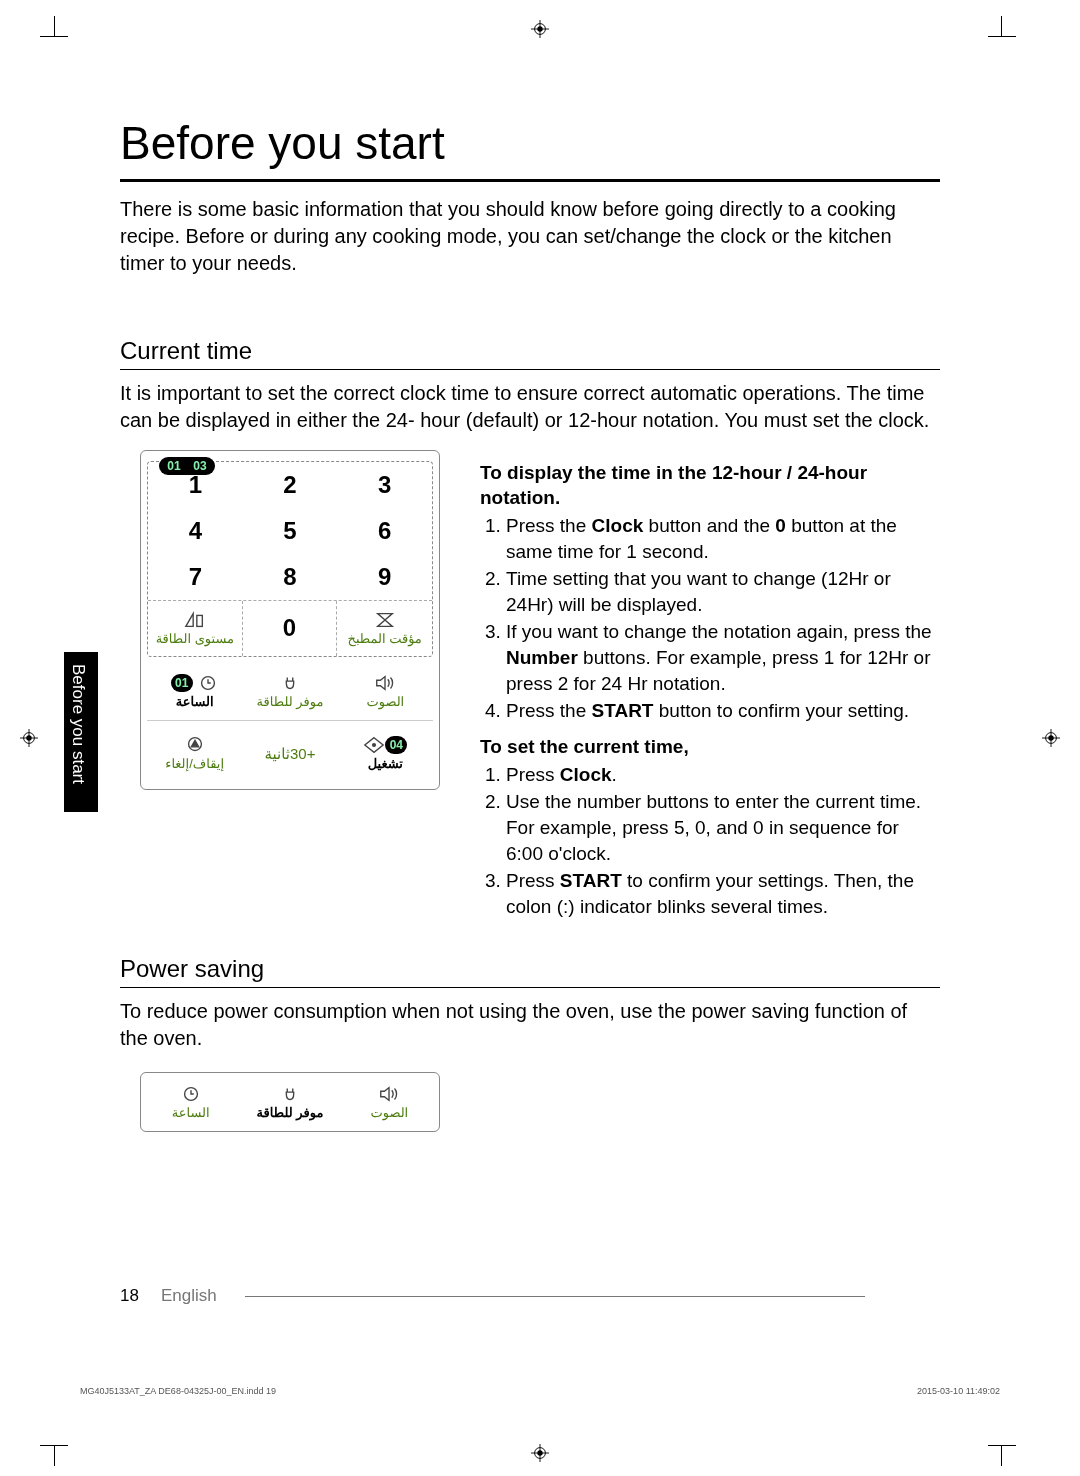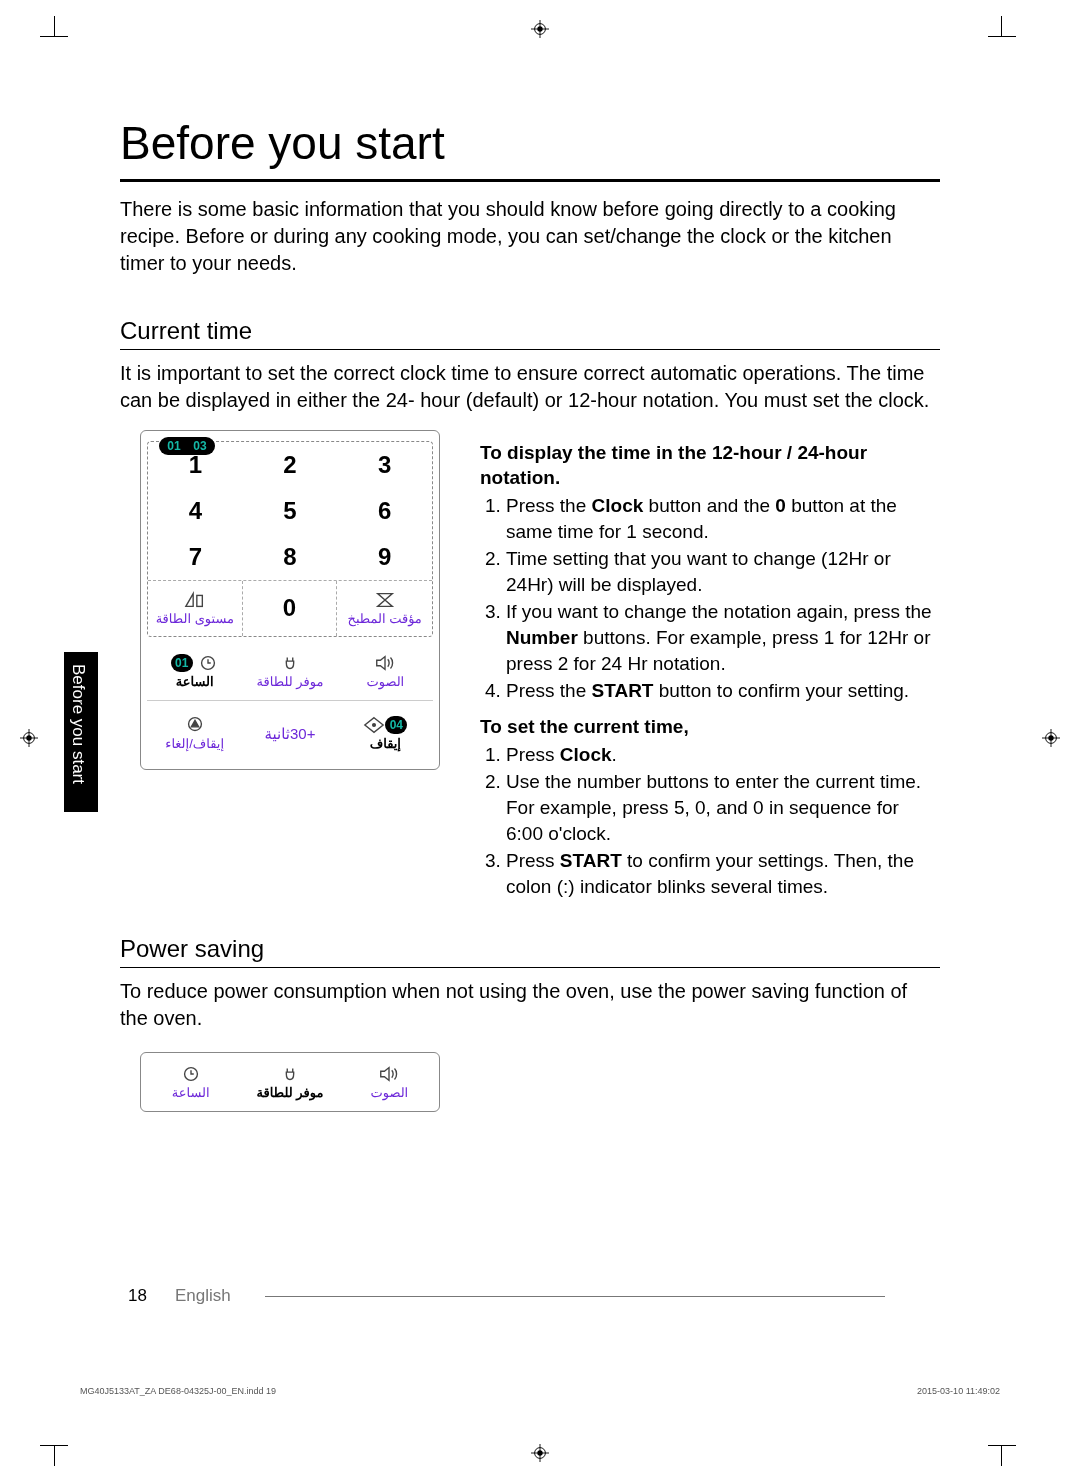--- a/index.html
+++ b/index.html
@@ -38,21 +38,21 @@
   .regmark.bottom { left:50%; bottom:14px; transform:translateX(-50%); }
   .regmark svg { width:18px; height:18px; }
 
   h1.title {
     font-size: 46px;
     font-weight: 400;
     line-height: 1.1;
     margin-bottom: 10px;
   }
   .title-rule { border-top: 3px solid #000; margin-bottom: 14px; }
-  p.intro { font-size: 20px; line-height: 1.35; margin-bottom: 40px; }
+  p.intro { font-size: 20px; line-height: 1.35; margin-bottom: 60px; }
 
   h2.section {
     font-size: 24px;
     font-weight: 400;
     padding-bottom: 4px;
     border-bottom: 1px solid #000;
     margin-bottom: 10px;
   }
   p.sectiondesc { font-size: 20px; line-height: 1.35; margin-bottom: 16px; }
 
@@ -77,29 +77,29 @@
   }
   .dashbox { border:1px dashed #888; border-radius:4px; }
   .grid3 { display:grid; grid-template-columns:repeat(3,1fr); }
   .keycell {
     height: 46px; display:flex; align-items:center; justify-content:center;
     font-size: 24px; font-weight: bold;
   }
   .row-bottom { display:grid; grid-template-columns:repeat(3,1fr); height:56px; }
   .row-bottom .cell { display:flex; flex-direction:column; align-items:center; justify-content:center; gap:2px; position:relative; }
   .row-bottom .zero { font-size:24px; font-weight:bold; }
-  .ar { font-size:13px; color:#6d28d9; direction:rtl; }
+  .ar { font-size:13px; color:#4d7c0f; direction:rtl; }
   .ar.bold { color:#000; font-weight:bold; }
   .funcrow { display:grid; grid-template-columns:repeat(3,1fr); height:58px; margin-top:6px; border-bottom:1px solid #ccc;}
   .funcrow .cell { display:flex; flex-direction:column; align-items:center; justify-content:center; gap:2px; position:relative;}
   .ctrlrow { display:grid; grid-template-columns:repeat(3,1fr); height:58px; margin-top:4px;}
   .ctrlrow .cell { display:flex; flex-direction:column; align-items:center; justify-content:center; gap:2px; position:relative;}
   .badge {
     display:inline-block; min-width:22px; height:18px; border-radius:9px;
-    background:#000; color:#14b8a6; font-size:12px; line-height:18px; text-align:center;
+    background:#000; color:#86efac; font-size:12px; line-height:18px; text-align:center;
     padding:0 4px; font-weight:bold;
   }
   .badge.pos-0103 { position:absolute; top:6px; left:18px; display:flex; gap:4px; z-index:2;}
   .badge-container { display:flex; gap:3px; }
   .ico { width:22px; height:18px; }
   .ico svg { width:22px; height:18px; stroke:#444; fill:none; stroke-width:1.5; }
 
   
   .panel-sm {
     border:1px solid #888; border-radius:6px; width:300px; margin-left:20px;
@@ -120,23 +120,23 @@
     color:#fff; font-size:17px; white-space:nowrap;
     display:block;
     transform: rotate(90deg);
     transform-origin: left top;
     position:absolute;
     left: 24px; top: 12px;
   }
 
   .footer {
     position:absolute;
-    left:128px; bottom:170px;
+    left:120px; bottom:170px;
     font-size:17px; color:#333;
-    display:flex; align-items:center; gap:28px;
+    display:flex; align-items:center; gap:22px;
   }
   .footer .pg { color:#000;}
   .footer .lang { color:#777; }
   .footer-line { height:1px; background:#777; width:620px; margin-left:6px;}
 
   .tinyfoot-l {
     position:absolute; left:80px; bottom:80px; font-size:9px; color:#555;
   }
   .tinyfoot-r {
     position:absolute; right:80px; bottom:80px; font-size:9px; color:#555;
@@ -275,21 +275,21 @@
             <span class="ar" style="font-size:15px;">+30ثانية</span>
           </div>
           <div class="cell">
             <div style="display:flex;align-items:center;gap:0;">
               <span class="ico"><svg viewBox="0 0 24 18">
                     <path d="M12 1 L22 9 L12 17 L2 9 Z"></path>
                     <circle cx="12" cy="9" r="1.5" fill="#444"></circle>
                   </svg></span>
               <span class="badge">04</span>
             </div>
-            <span class="ar bold">إيقاف</span>
+            <span class="ar bold">تشغيل</span>
           </div>
         </div>
       </div>
     </div>
 
     <div class="rightcol">
       <div class="subhead">To display the time in the 12-hour / 24-hour notation.</div>
       <ol>
         <li>Press the <b>Clock</b> button and the <b>0</b> button at the same time for 1 second.</li>
         <li>Time setting that you want to change (12Hr or 24Hr) will be displayed.</li>

